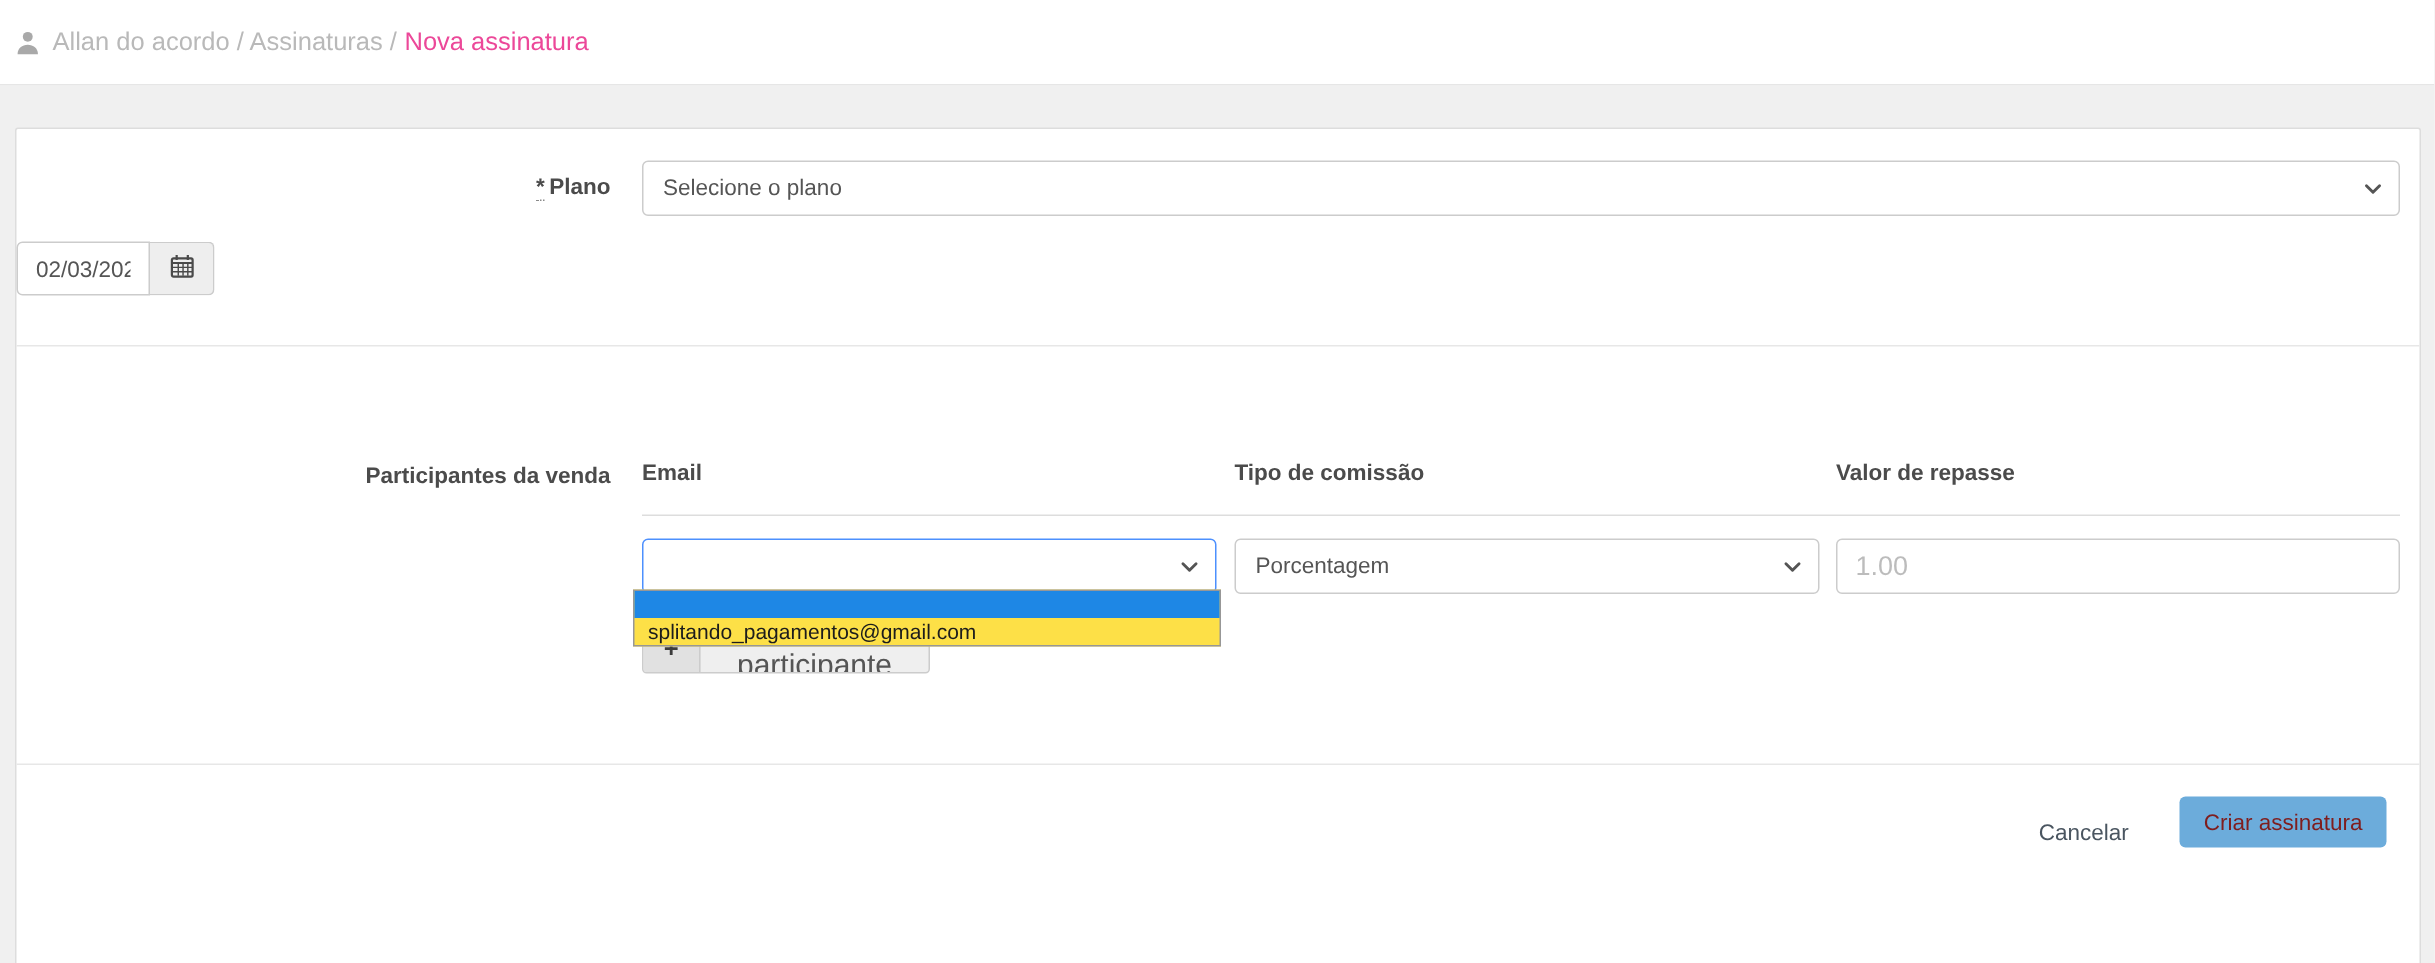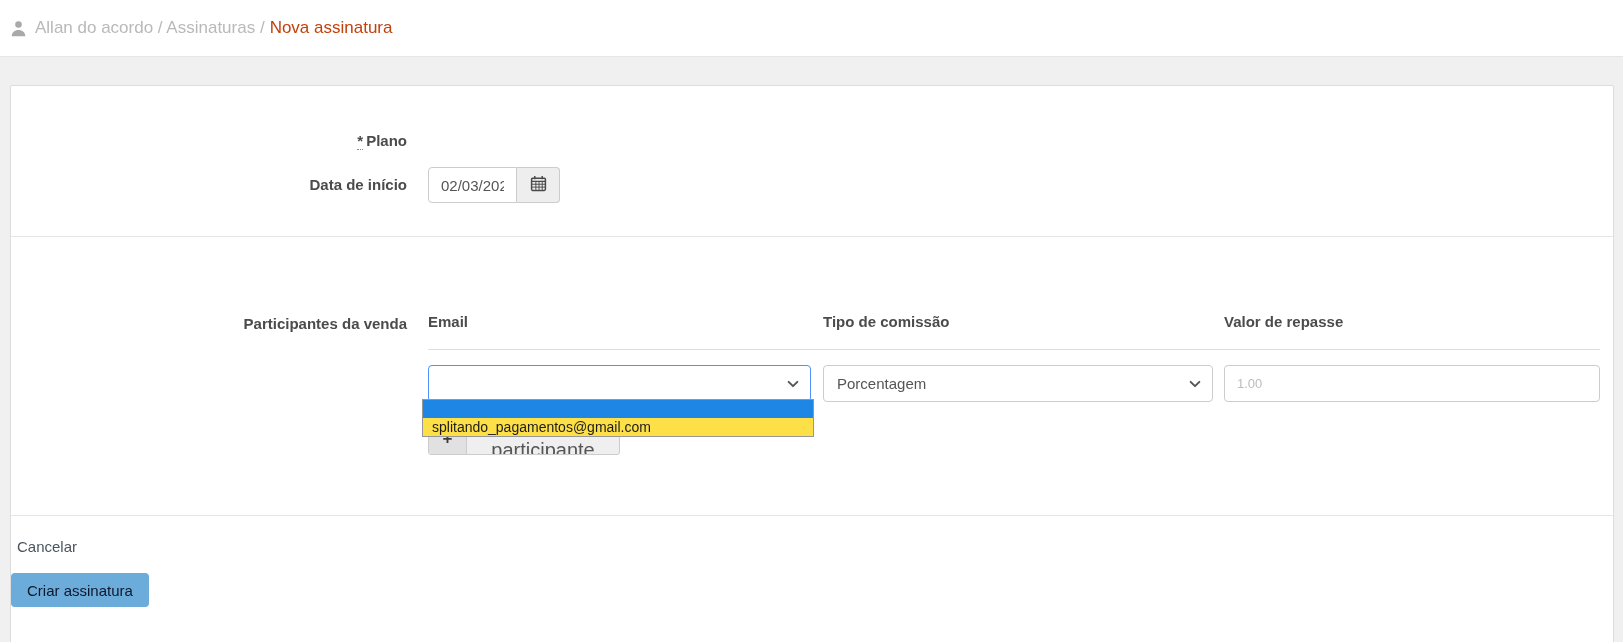--- a/index.html
+++ b/index.html
@@ -14,34 +14,34 @@
   .topbar {
     height: 57px;
     background: #ffffff;
     border-bottom: 1px solid #e6e6e6;
     display: flex; align-items: center;
     padding-left: 10px;
     font-size: 17px;
   }
   .topbar .crumb-icon { margin-right: 8px; display: inline-flex; }
   .crumb-trail { color: #b9b9b9; }
-  .crumb-current { color: #c2410c; margin-left: 5px; }
+  .crumb-current { color: #ec4899; margin-left: 5px; }
 
   
   .card {
     margin: 28px 9px 0 10px;
     background: #ffffff;
     border: 1px solid #dddddd;
     border-radius: 2px;
     min-height: 700px;
   }
   .section1 { padding-top: 21px; padding-bottom: 33px; }
   .section2 { border-top: 1px solid #e7e7e7; padding-top: 21px; padding-bottom: 60px; }
 
-  .form-row { display: flex; margin-top: 16px; }
+  .form-row { display: flex; }
   .form-row + .form-row { margin-top: 17px; }
   .lbl {
     flex: 0 0 417px;
     padding-right: 21px; padding-top: 9px;
     text-align: right;
     font-weight: 700; font-size: 15px; color: #4b4b4b;
     white-space: nowrap;
   }
   .lbl.top-align { padding-top: 2px; }
   .ctl { flex: 1 1 auto; margin-right: 13px; min-width: 0; position: relative; }
@@ -101,21 +101,21 @@
   .phead .h { font-weight: 700; font-size: 15px; color: #4b4b4b; }
   .col-email { width: 383px; }
   .col-tipo  { width: 390px; margin-left: 12px; }
   .col-valor { width: 376px; margin-left: 11px; }
   .pctls { display: flex; margin-top: 15px; }
   .col-email { position: relative; }
 
   .valor-input {
     height: 37px; width: 100%;
     border: 1px solid #cccccc; border-radius: 4px;
-    padding: 0 12px; font-size: 13px; color: #555;
+    padding: 0 12px; font-size: 18px; color: #555;
     font-family: "Liberation Sans", sans-serif;
     outline: none;
   }
   .valor-input::placeholder { color: #bcbcbc; opacity: 1; }
 
   
   .dropdown {
     position: absolute;
     left: -6px; right: -3px;
     top: 34px;
@@ -152,37 +152,35 @@
     font-size: 17px; font-weight: 700; color: #3c3c3c;
   }
   .add-btn .add-label {
     flex: 1; display: flex; align-items: center; justify-content: center;
     font-size: 20px; color: #555;
   }
 
   
   .footer {
     border-top: 1px solid #e7e7e7;
-    display: flex; justify-content: flex-end; align-items: flex-start;
+    display: flex; justify-content: flex-end; align-items: flex-end;
     padding: 21px 22px 40px 0;
-    flex-direction: column;
   }
   .cancel-link {
     background: none; border: none;
     font-size: 15px; color: #4a5560;
     margin-right: 28px; cursor: pointer;
     font-family: "Liberation Sans", sans-serif;
   }
   .submit-btn {
     border: none; border-radius: 4px;
     height: 34px; padding: 0 16px;
-    font-size: 15px; color: #0f172a;
+    font-size: 15px; color: #7f1d1d;
     cursor: pointer;
     font-family: "Liberation Sans", sans-serif;
-    margin-top: 17px;
   }
 </style>
 </head>
 <body>
 
 <header class="topbar">
   <span class="crumb-icon">
     <svg width="17" height="17" viewBox="0 0 16 16">
       <circle cx="8" cy="4.3" r="3.1" fill="#a9a9a9"></circle>
       <path d="M1.6 15.2c0-3.7 2.9-5.9 6.4-5.9s6.4 2.2 6.4 5.9z" fill="#a9a9a9"></path>
@@ -192,24 +190,33 @@
   <span class="crumb-current">Nova assinatura</span>
 </header>
 
 <main class="card">
 
   <div class="section1">
     <div class="form-row">
       <div class="lbl">
         <span class="req">*</span><span>Plano</span>
       </div>
+      <div class="ctl">
+        <div class="sel">
+          <span>Selecione o plano</span>
+          <span class="chev">
+            <svg width="14" height="14" viewBox="0 0 16 16">
+                <path d="M3 5.5l5 5 5-5" stroke="#555" stroke-width="2.2" fill="none" stroke-linecap="round" stroke-linejoin="round"></path>
+              </svg>
+          </span>
+        </div>
+      </div>
     </div>
 
     <div class="form-row">
-      <div class="lbl">Data de início</div>
       <div class="ctl">
         <div class="inputgroup">
           <input class="txt" type="text" value="02/03/2023" style="">
           <button class="addon-btn">
             <span>
               <svg width="17" height="17" viewBox="0 0 16 16">
                 <rect x="1.5" y="3" width="13" height="11.5" rx="1" fill="none" stroke="#4a4a4a" stroke-width="1.4"></rect>
                 <line x1="4.5" y1="1" x2="4.5" y2="4" stroke="#4a4a4a" stroke-width="1.4"></line>
                 <line x1="11.5" y1="1" x2="11.5" y2="4" stroke="#4a4a4a" stroke-width="1.4"></line>
                 <line x1="1.5" y1="6" x2="14.5" y2="6" stroke="#4a4a4a" stroke-width="1.2"></line>

